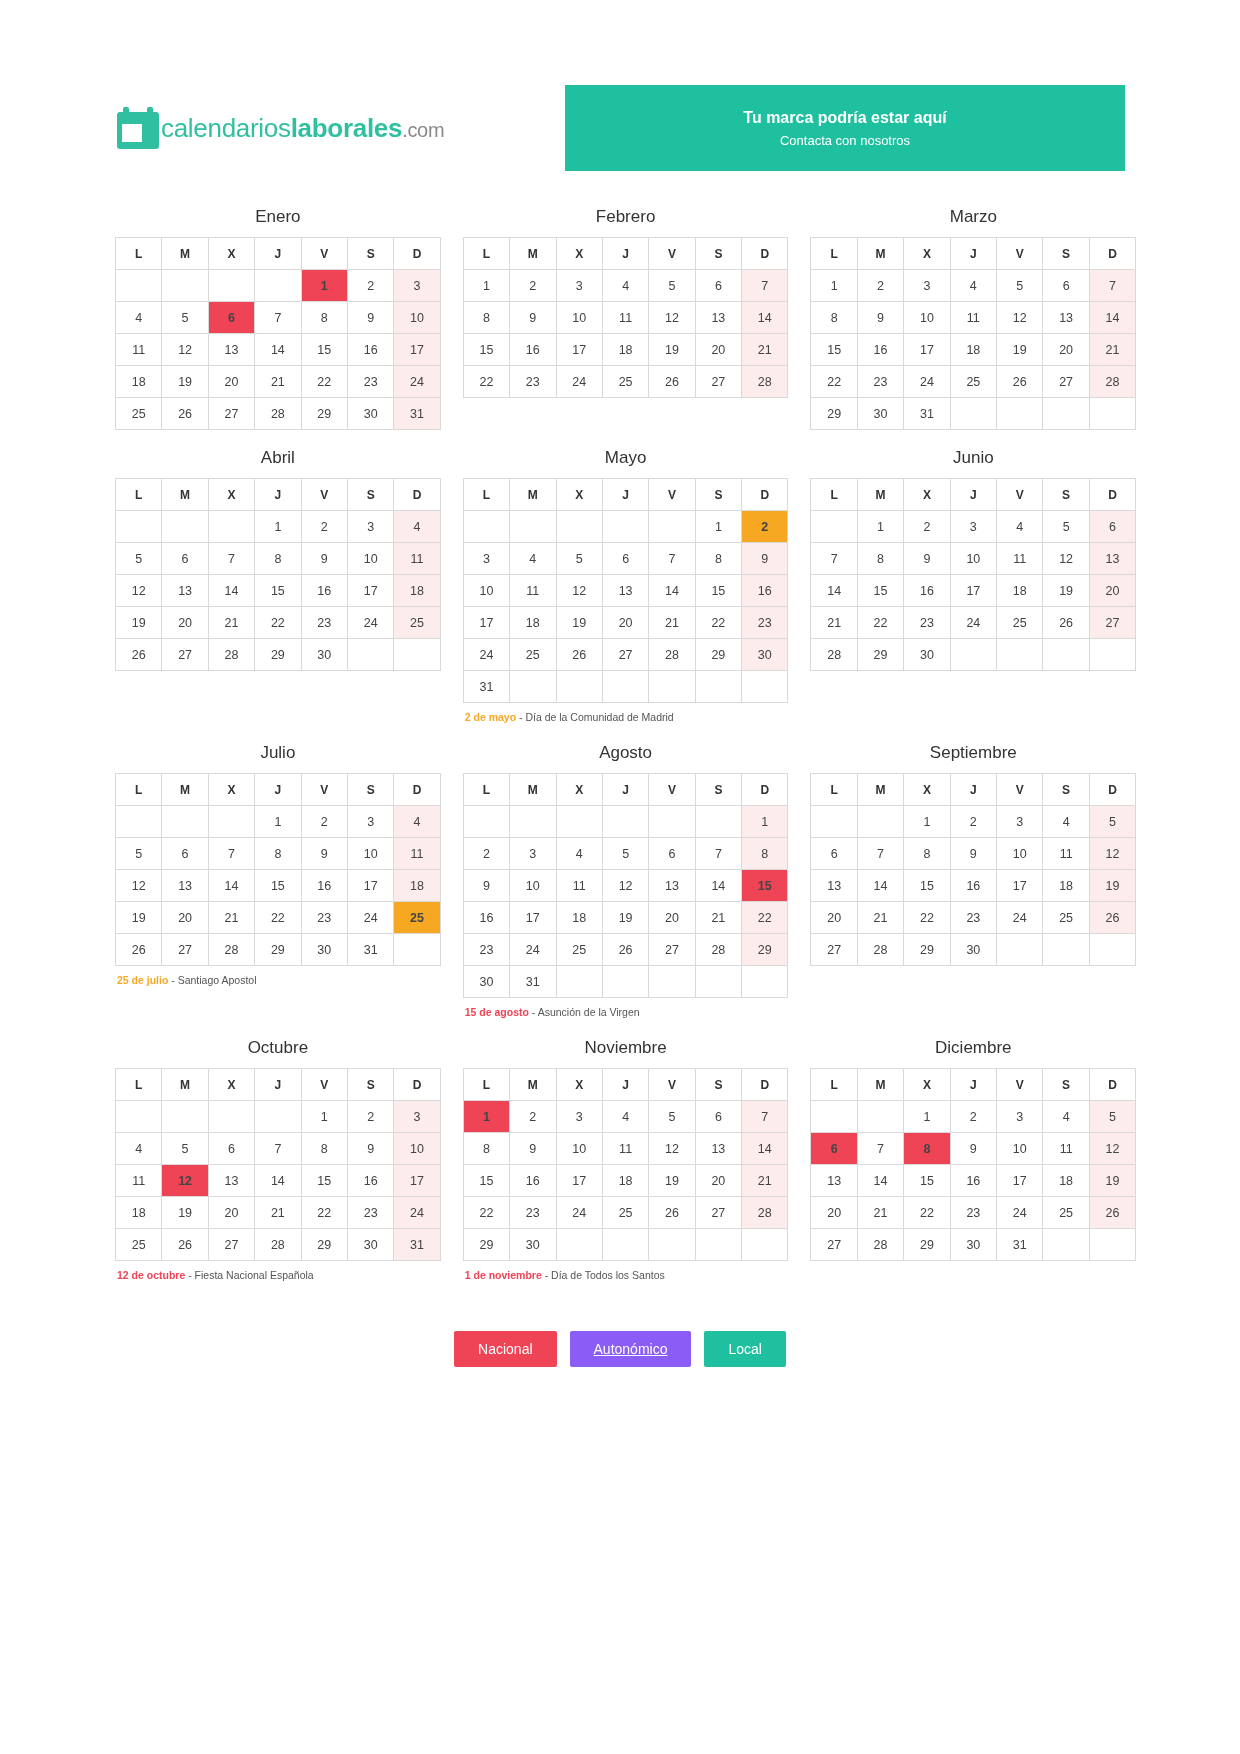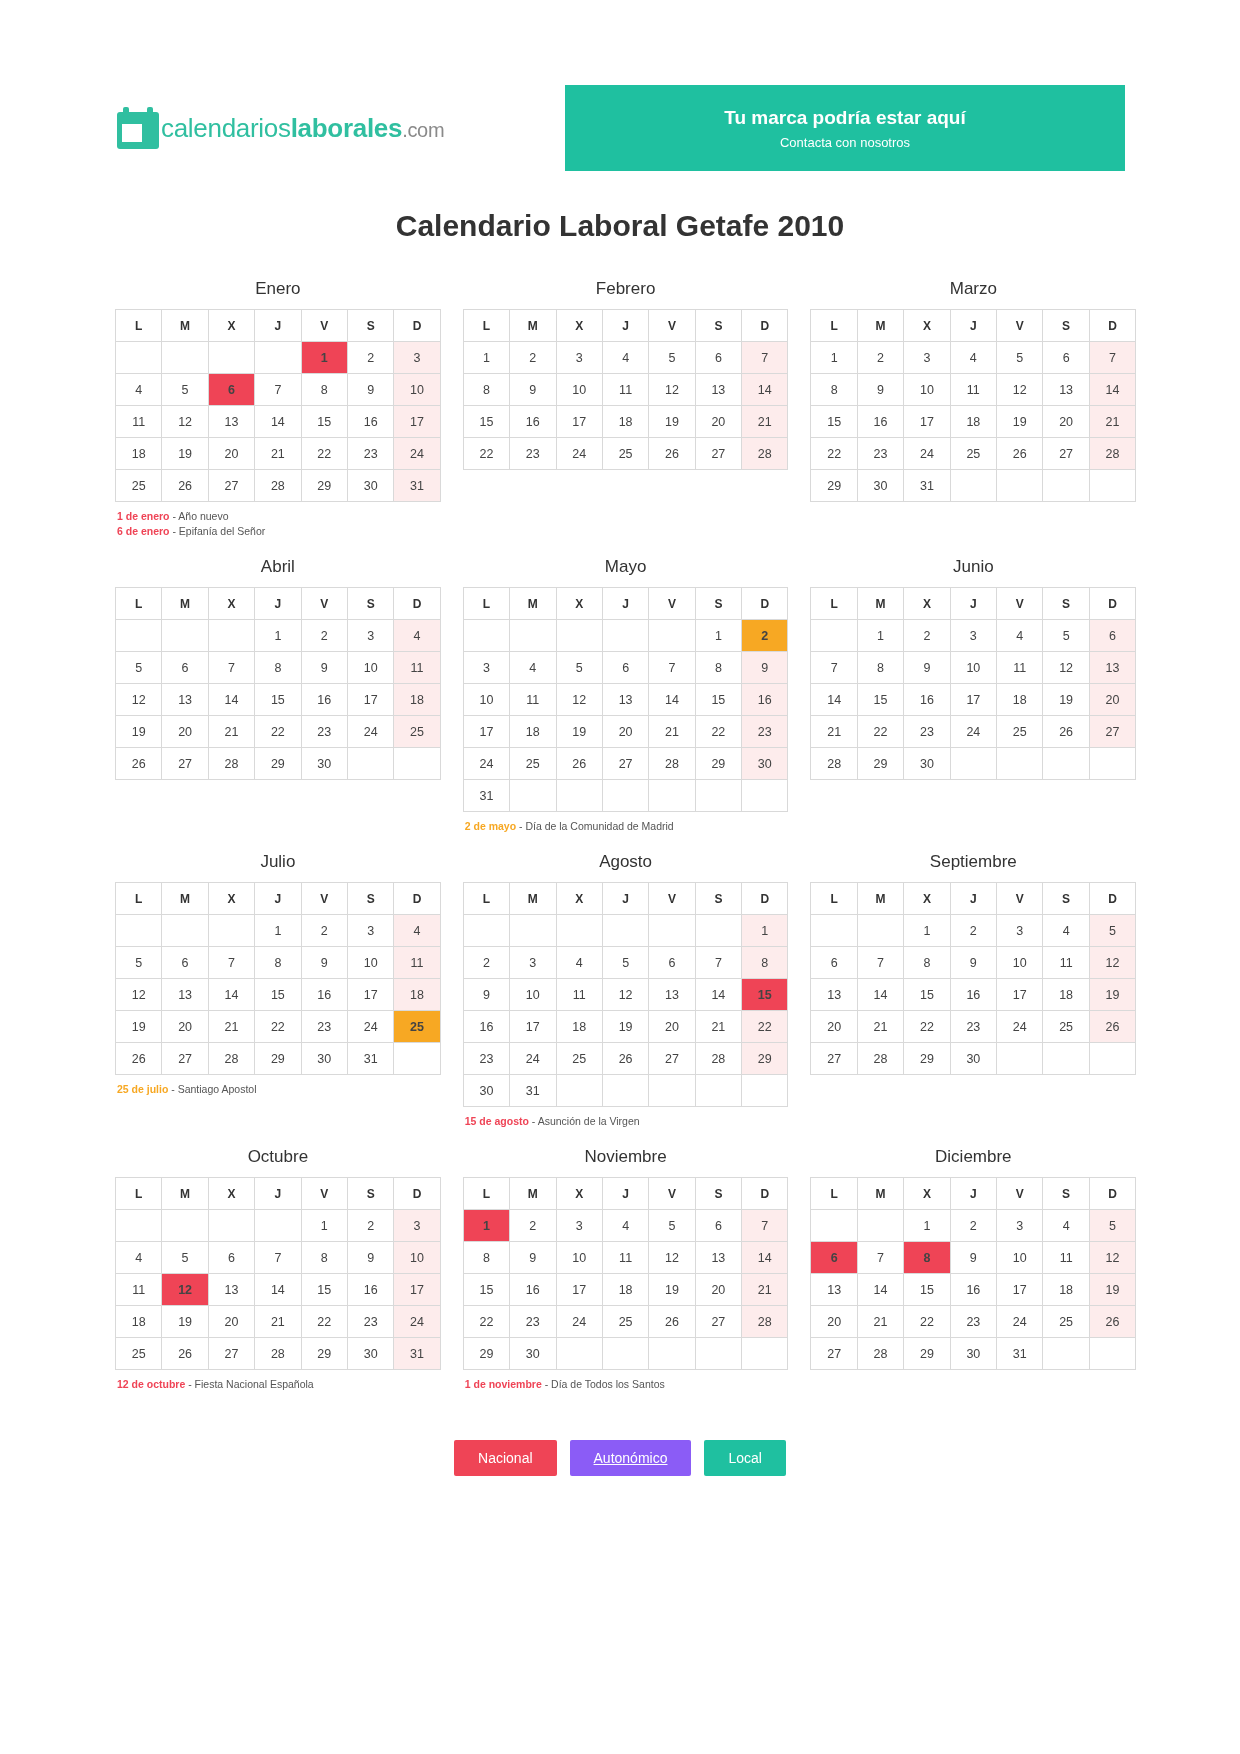--- a/index.html
+++ b/index.html
@@ -53,21 +53,21 @@
     height: 86px;
     background: #1fc0a0;
     color: #ffffff;
     display: flex;
     flex-direction: column;
     align-items: center;
     justify-content: center;
     gap: 6px;
   }
   .banner-line1 {
-    font-size: 19px;
+    font-size: 16px;
     font-weight: bold;
   }
   .banner-line2 {
     font-size: 13px;
   }
 
   
   .title {
     text-align: center;
     font-size: 30px;
@@ -180,21 +180,20 @@
       <span class="logo-text">
         <span class="t1">calendarios</span><span class="t2">laborales</span><span class="t3">.com</span>
       </span>
     </div>
     <div class="banner">
       <div class="banner-line1">Tu marca podría estar aquí</div>
       <div class="banner-line2">Contacta con nosotros</div>
     </div>
   </div>
 
-  <div class="title">Calendario Laboral Getafe 2010</div>
 
   <div class="months" id="months-container">
       <div class="month-cell row-block">
         <div class="month-name">Enero</div>
         <table class="cal">
           <thead>
             <tr>
               <th>L</th>
               <th>M</th>
               <th>X</th>
@@ -245,24 +244,20 @@
               <td>25</td>
               <td>26</td>
               <td>27</td>
               <td>28</td>
               <td>29</td>
               <td>30</td>
               <td class="sun">31</td>
             </tr>
           </tbody>
         </table>
-        <div class="notes">
-          <div class="note-row"><span class="note-date-nacional">1 de enero</span><span class="note-desc"> - Año nuevo</span></div>
-          <div class="note-row"><span class="note-date-nacional">6 de enero</span><span class="note-desc"> - Epifanía del Señor</span></div>
-        </div>
       </div>
       <div class="month-cell row-block">
         <div class="month-name">Febrero</div>
         <table class="cal">
           <thead>
             <tr>
               <th>L</th>
               <th>M</th>
               <th>X</th>
               <th>J</th>

